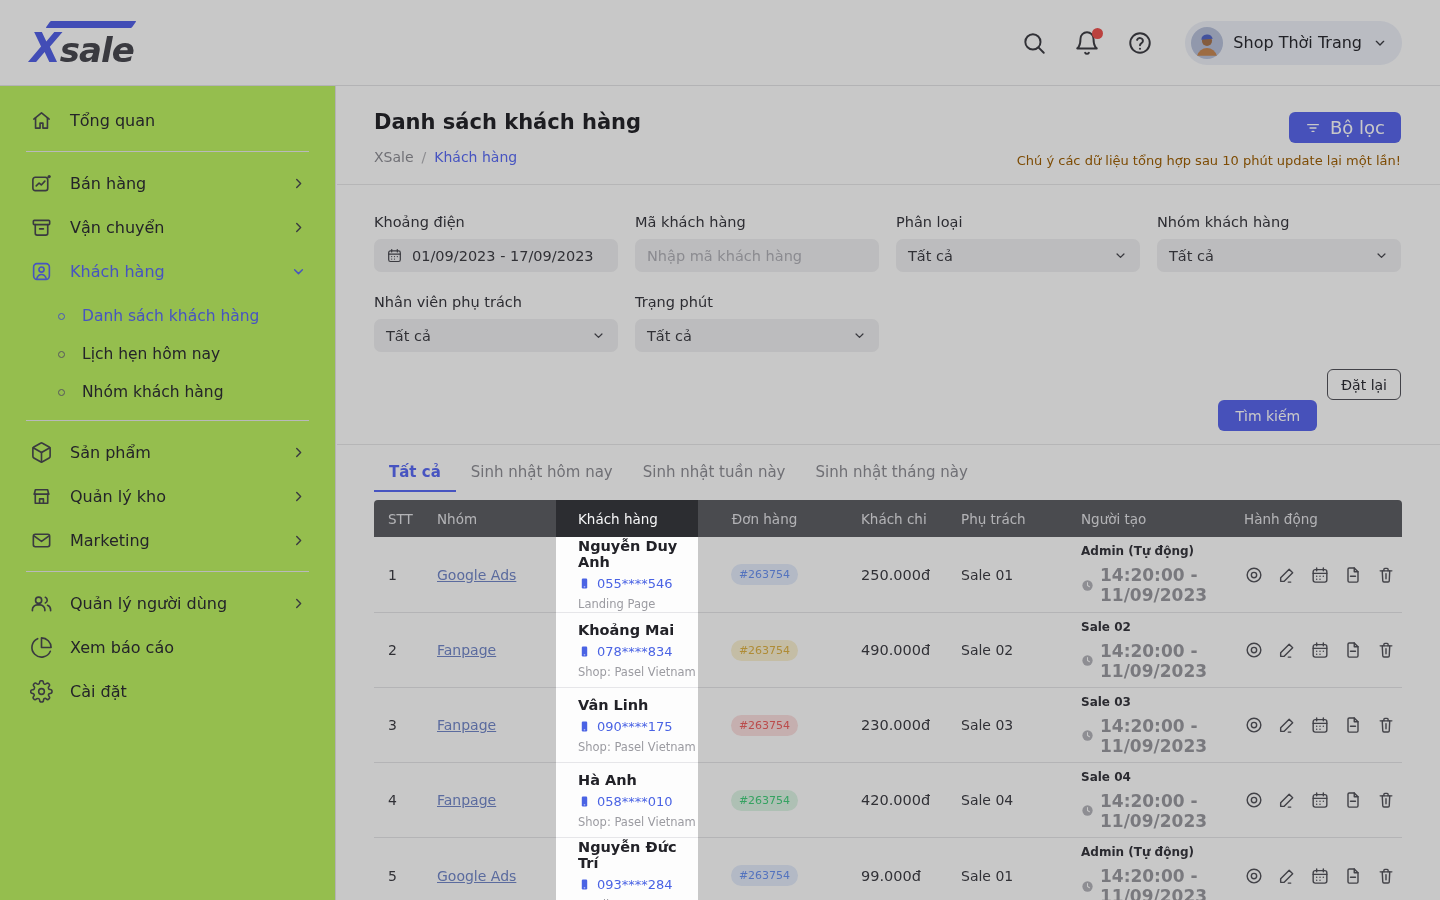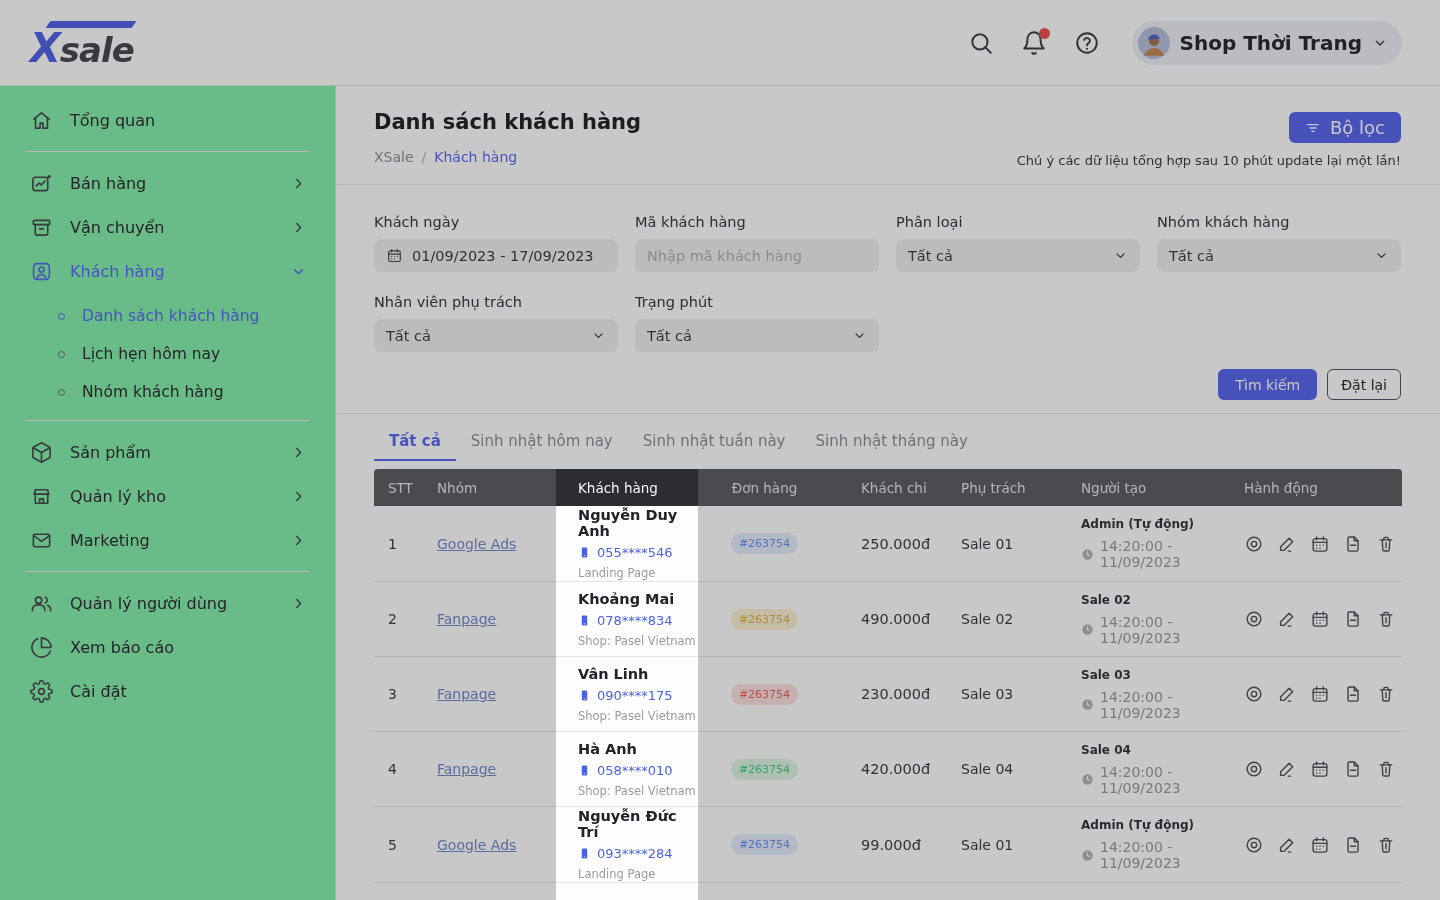--- a/index.html
+++ b/index.html
@@ -17,26 +17,26 @@
   .logo .lx { color: #5563e8; font-size: 40px; }
   .logo .lrest { color: #4a4a52; }
   .logo .swoosh { position: absolute; top: 6px; left: 18px; width: 86px; height: 7px;
                   background: #5563e8; transform: skewX(-35deg); border-radius: 1px; }
   .tb-right { margin-left: auto; display: flex; align-items: center; gap: 27px; }
   .icon-btn { width: 26px; height: 26px; border: none; background: none; padding: 0; color: #3f3f46; position: relative; }
   .icon-btn svg { width: 100%; height: 100%; }
   .bell-dot { position: absolute; top: -2px; right: -3px; width: 11px; height: 11px; border-radius: 50%; }
   .user-pill { display: flex; align-items: center; gap: 10px; background: #edf0f8; border-radius: 24px;
                height: 44px; padding: 0 14px 0 6px; margin-left: 5px; border: none; }
-  .user-pill .uname { font-size: 20px; font-weight: 700; color: #2b2b31; }
+  .user-pill .uname { font-size: 16px; font-weight: 400; color: #2b2b31; }
   .user-pill .chev { width: 16px; height: 16px; color: #3f3f46; }
   .avatar { width: 32px; height: 32px; }
 
   
-  .sidebar { position: fixed; top: 86px; left: 0; bottom: 0; width: 336px; background: #86efac;
+  .sidebar { position: fixed; top: 86px; left: 0; bottom: 0; width: 336px; background: #bef264;
              border-right: 1px solid #e4e4e7; padding-top: 12px; }
   .side-item { height: 44px; display: flex; align-items: center; gap: 17px; padding: 0 28px 0 30px;
                font-size: 16px; font-weight: 500; color: #2e2e35; cursor: pointer; }
   .side-item .ic { width: 23px; height: 23px; color: #4a4a52; flex: none; }
   .side-item .chev { margin-left: auto; width: 17px; height: 17px; color: #4a4a52; }
   .side-item.active, .side-item.active .ic, .side-item.active .chev { color: #5b6cf6; }
   .side-divider { height: 1px; background: #ececef; margin: 9px 26px; }
   .submenu { margin: 4px 0 6px; }
   .sub-item { height: 38px; display: flex; align-items: center; gap: 17px; padding-left: 58px;
               font-size: 15.5px; color: #2e2e35; cursor: pointer; }
@@ -49,36 +49,36 @@
   .page-head { position: relative; height: 99px; border-bottom: 1px solid #e8e8ea; }
   .ph-title { position: absolute; left: 37px; top: 24px; margin: 0; font-size: 21px; font-weight: 700; color: #26262b; }
   .breadcrumb { position: absolute; left: 37px; top: 63px; font-size: 14px; display: flex; gap: 8px; }
   .bc-root { color: #8f8f96; }
   .bc-sep { color: #b5b5ba; }
   .bc-cur { color: #5b6cf6; font-weight: 500; }
   .filter-btn { position: absolute; right: 39px; top: 26px; height: 31px; padding: 0 16px; border: none;
                 border-radius: 6px; background: #5b68ee; color: #fff; font-size: 18px;
                 display: flex; align-items: center; gap: 9px; }
   .filter-btn .ic { width: 16px; height: 16px; }
-  .note { position: absolute; right: 39px; top: 67px; font-size: 13px; color: #404040; }
+  .note { position: absolute; right: 39px; top: 67px; font-size: 13px; color: #a16207; }
 
   
   .filter-panel { padding: 29px 39px 0 37px; border-bottom: 1px solid #e8e8ea; }
   .f-grid { display: grid; grid-template-columns: repeat(4, 244px); column-gap: 17px; row-gap: 22px; }
   .f-label { font-size: 14.5px; color: #3a3a41; margin-bottom: 9px; }
   .f-control { height: 33px; background: #f0f0f2; border-radius: 7px; display: flex; align-items: center;
                padding: 0 12px; font-size: 14.5px; color: #3f3f46; gap: 9px; cursor: pointer; }
   .f-control .f-cal { width: 17px; height: 17px; color: #4a4a52; flex: none; }
   .f-control .chev { margin-left: auto; width: 15px; height: 15px; color: #4a4a52; flex: none; }
   .f-input { width: 100%; height: 33px; background: #f0f0f2; border: none; border-radius: 7px;
              padding: 0 12px; font-size: 14.5px; color: #3f3f46; font-family: inherit; }
   .f-input::placeholder { color: #b1b1b8; }
   .f-actions { display: flex; justify-content: flex-end; gap: 10px; margin-top: 17px; padding-bottom: 13px; }
   .btn-primary { height: 31px; padding: 0 17px; background: #5b68ee; color: #fff; border: none;
-                 border-radius: 6px; font-size: 14px; }
+                 border-radius: 6px; font-size: 14px; margin-top: 31px; }
   .btn-outline { height: 31px; padding: 0 13px; background: transparent; color: #2e2e35;
                  border: 1px solid #55555c; border-radius: 6px; font-size: 14px; }
 
   
   .tabs { display: flex; padding: 18px 39px 0 37px; }
   .tab { padding: 0 15px 11px; font-size: 15px; color: #8f8f96; position: relative; cursor: pointer; }
   .tab.active { color: #5b6cf6; font-weight: 600; }
   .tab.active::after { content: ""; position: absolute; left: 0; right: 0; bottom: 0; height: 2px; background: #5b6cf6; }
 
   
@@ -108,21 +108,21 @@
            font-size: 11px; font-weight: 500; padding: 0 8px; }
   .badge:empty { display: none; }
   .badge-blue   { background: #e4ecfc; color: #6b93f2; }
   .badge-yellow { background: #faf1d3; color: #dfb345; }
   .badge-red    { background: #fbdfdf; color: #ee6161; }
   .badge-green  { background: #def5e6; color: #44cf7c; }
   td.c-tc { padding-left: 30px; font-size: 14.5px; }
   td.c-pt { padding-left: 27px; }
   td.c-nt { padding-left: 27px; }
   .creator-name { font-weight: 600; font-size: 12px; color: #38383f; margin-bottom: 7px; }
-  .creator-time { display: flex; align-items: center; gap: 6px; font-size: 14px; color: #9b9ba1; }
+  .creator-time { display: flex; align-items: center; gap: 6px; font-size: 17px; color: #9b9ba1; font-weight: bold; }
   .creator-time .ic { width: 13px; height: 13px; color: #b6b6bc; flex: none; }
   td.c-hd { padding-left: 10px; }
   .actions { display: flex; align-items: center; gap: 13px; }
   .act-btn { width: 20px; height: 20px; background: none; border: none; padding: 0; color: #55555c; }
   .act-btn svg { width: 100%; height: 100%; }
 </style>
 </head>
 <body>
 
 <svg width="0" height="0" style="position:absolute" aria-hidden="true">
@@ -441,21 +441,21 @@
           <use href="#i-funnel"></use>
         </svg>
       <span>Bộ lọc</span>
     </button>
     <div class="note">Chú ý các dữ liệu tổng hợp sau 10 phút update lại một lần!</div>
   </div>
 
   <div class="filter-panel">
     <div class="f-grid">
       <div class="f-field">
-        <div class="f-label">Khách ngày</div>
+        <div class="f-label">Khoảng điện</div>
         <div class="f-control">
           <svg class="f-cal">
               <use href="#i-cal"></use>
             </svg>
           <span>01/09/2023 - 17/09/2023</span>
         </div>
       </div>
       <div class="f-field">
         <div class="f-label">Mã khách hàng</div>
         <input class="f-input" placeholder="Nhập mã khách hàng" style="">

